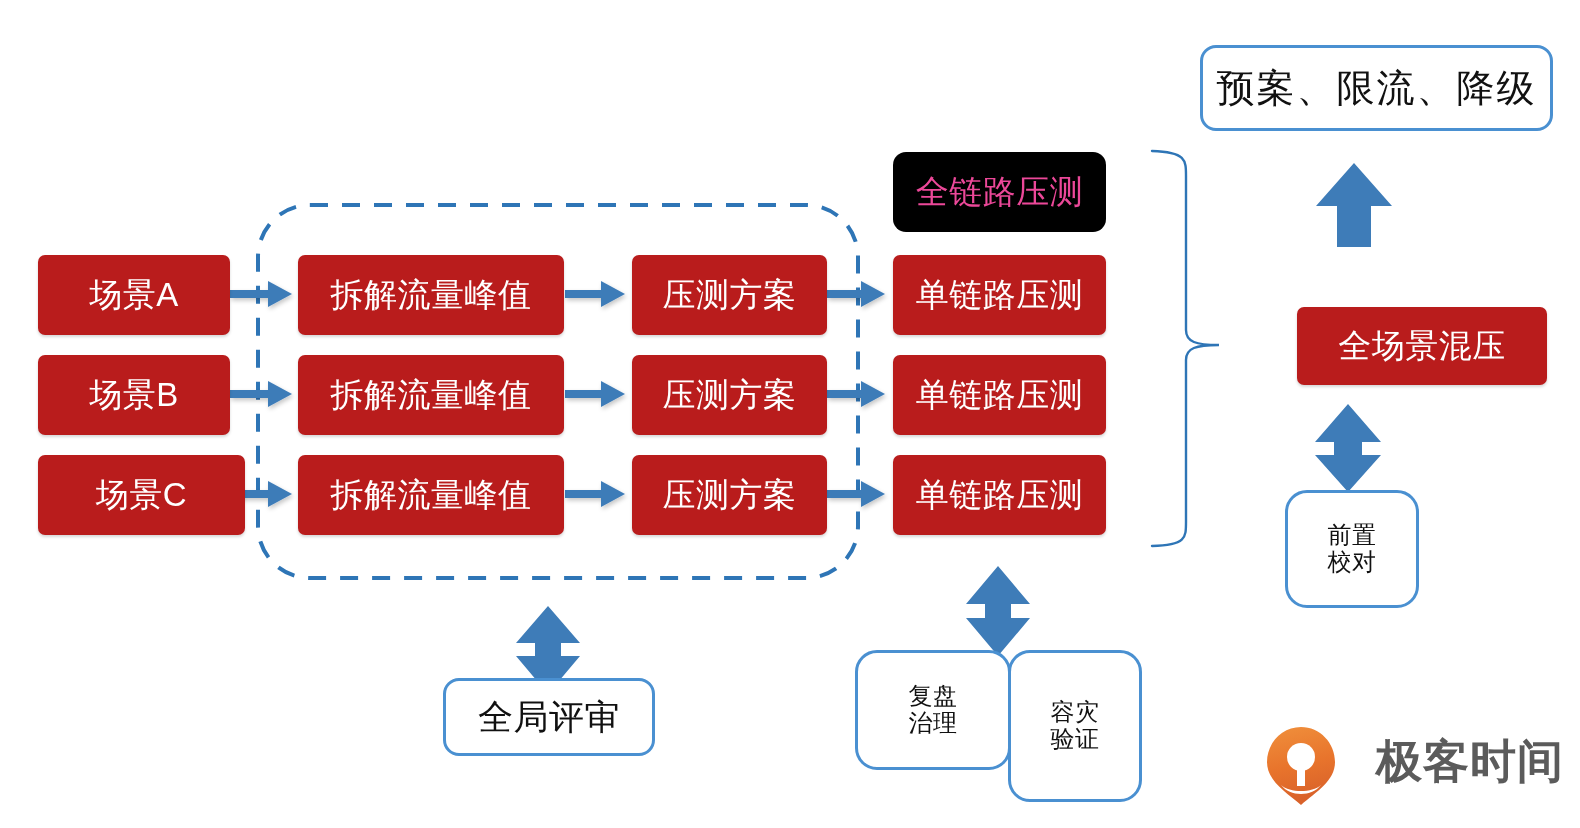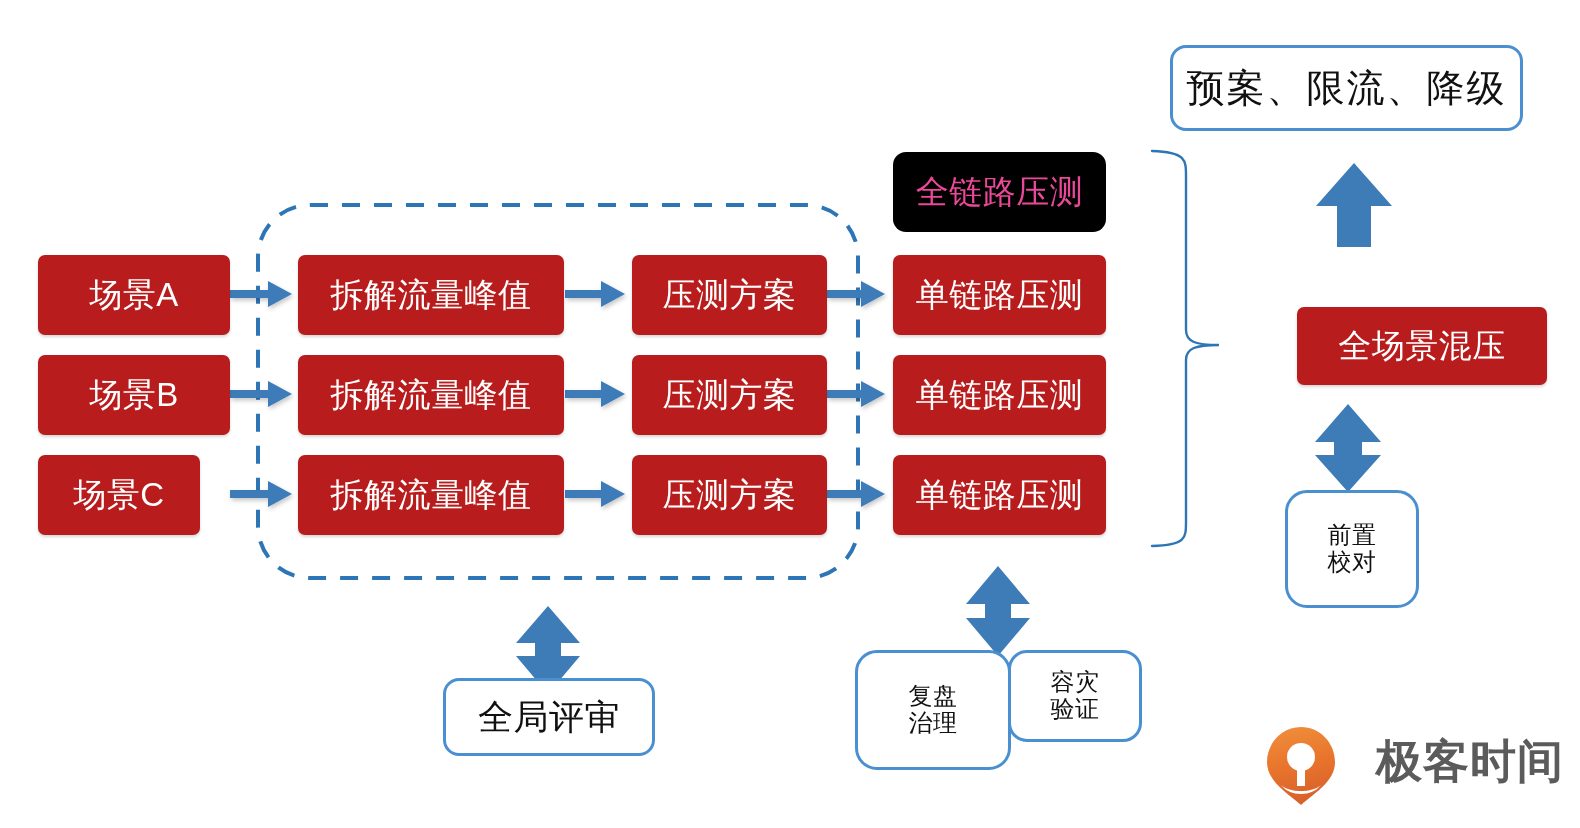--- a/index.html
+++ b/index.html
@@ -163,21 +163,21 @@
       <path d="M1281,785 C1290,793 1312,793 1321,785 C1312,797 1290,797 1281,785 Z" fill="#ffffff"></path>
     </g>
   </svg>
 
   <div class="node blue" style="left:38px;  top:255px; width:192px; height:80px;">
     <span>场景A</span>
   </div>
   <div class="node blue" style="left:38px;  top:355px; width:192px; height:80px;">
     <span>场景B</span>
   </div>
-  <div class="node blue" style="left:38px;  top:455px; width:162px; height:80px;">
+  <div class="node blue" style="left:38px;  top:455px; width:207px; height:80px;">
     <span>场景C</span>
   </div>
 
   <div class="node blue" style="left:298px; top:255px; width:266px; height:80px;">
     <span>拆解流量峰值</span>
   </div>
   <div class="node blue" style="left:298px; top:355px; width:266px; height:80px;">
     <span>拆解流量峰值</span>
   </div>
   <div class="node blue" style="left:298px; top:455px; width:266px; height:80px;">
@@ -205,39 +205,39 @@
   </div>
 
   <div class="node black" style="left:893px; top:152px; width:213px; height:80px;">
     <span>全链路压测</span>
   </div>
 
   <div class="node blue" style="left:1297px; top:307px; width:250px; height:78px;justify-content:center;">
     <span>全场景混压</span>
   </div>
 
-  <div class="node outline wide" style="left:1170px; top:45px; width:353px; height:86px;">
+  <div class="node outline wide" style="left:1200px; top:45px; width:353px; height:86px;">
     <span>预案、限流、降级</span>
   </div>
 
   <div class="node outline small" style="left:1285px; top:490px; width:134px; height:118px;">
     <span>前置
 校对</span>
   </div>
 
   <div class="node outline" style="left:443px; top:678px; width:212px; height:78px;">
     <span>全局评审</span>
   </div>
 
   <div class="node outline small" style="left:855px; top:650px; width:156px; height:120px;">
     <span>复盘
 治理</span>
   </div>
 
-  <div class="node outline small" style="left:1008px; top:650px; width:134px; height:92px;border-radius:19px;">
+  <div class="node outline small" style="left:1008px; top:650px; width:134px; height:152px;">
     <span>容灾
 验证</span>
   </div>
 
   <div class="logo-wrap" style="left:1348px; top:731px;">
     <span class="logo-text">极客时间</span>
   </div>
 
 </div>
 

